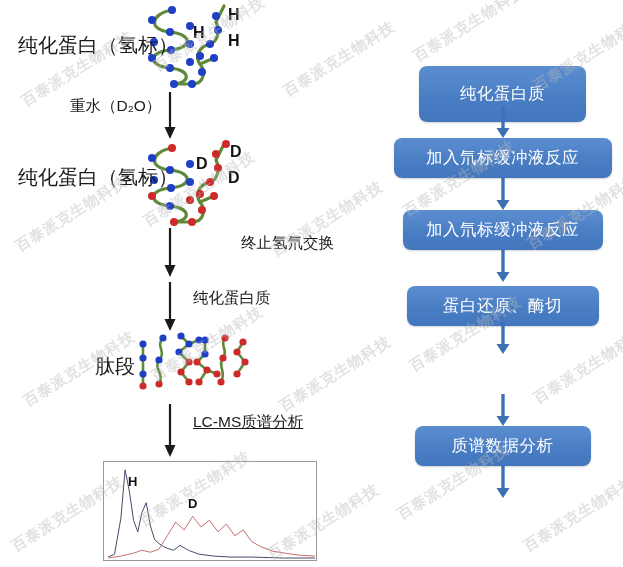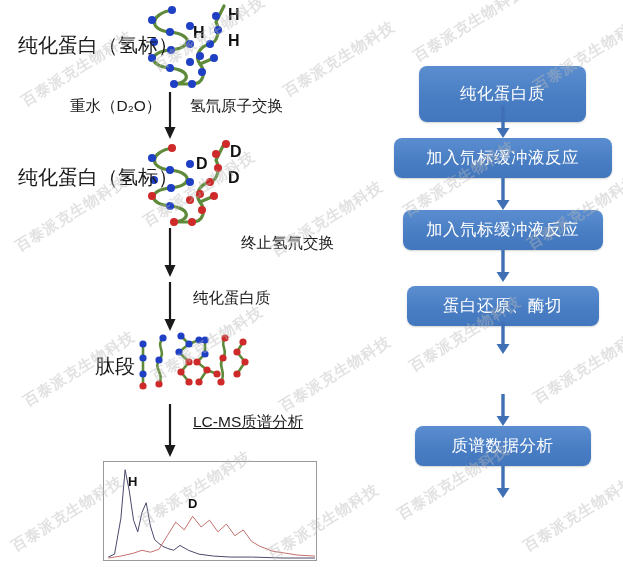--- a/index.html
+++ b/index.html
@@ -50,21 +50,20 @@
 
 <div id="stage">
 
   <div id="left-panel" style="position:absolute;left:0;top:0;width:340px;height:567px;">
 
     <div class="lbl big" style="left:18px;top:32px;">纯化蛋白（氢标）</div>
     <div class="lbl big" style="left:18px;top:164px;">纯化蛋白（氢标）</div>
     <div class="lbl big" style="left:95px;top:353px;">肽段</div>
 
     <div class="lbl" style="left:70px;top:96px;">重水（D₂O）</div>
-    <div class="lbl" style="left:190px;top:96px;">氢氘原子交换</div>
     <div class="lbl" style="left:193px;top:233px;margin-left:48px;">终止氢氘交换</div>
     <div class="lbl" style="left:193px;top:288px;">纯化蛋白质</div>
     <div class="lbl" style="left:193px;top:412px;text-decoration:underline;">LC-MS质谱分析</div>
 
     <div class="atomlabel" style="left:193px;top:24px;">H</div>
     <div class="atomlabel" style="left:228px;top:6px;">H</div>
     <div class="atomlabel" style="left:228px;top:32px;">H</div>
     <div class="atomlabel" style="left:196px;top:155px;">D</div>
     <div class="atomlabel" style="left:230px;top:143px;">D</div>
     <div class="atomlabel" style="left:228px;top:169px;">D</div>

